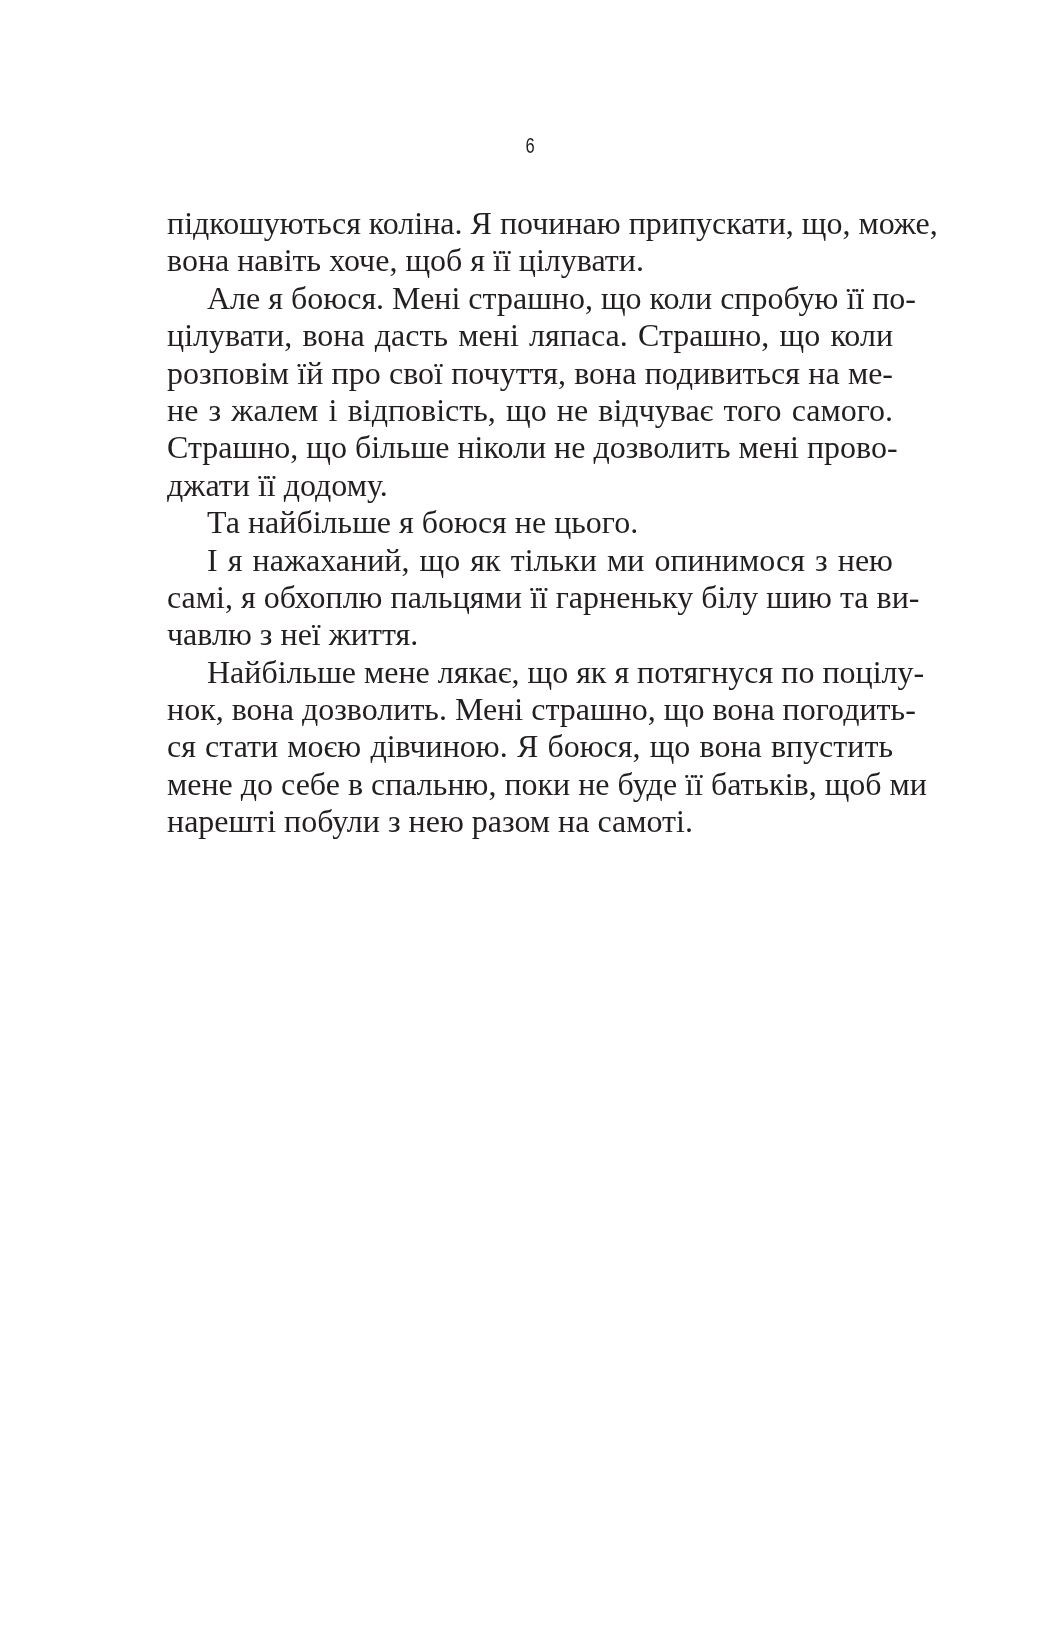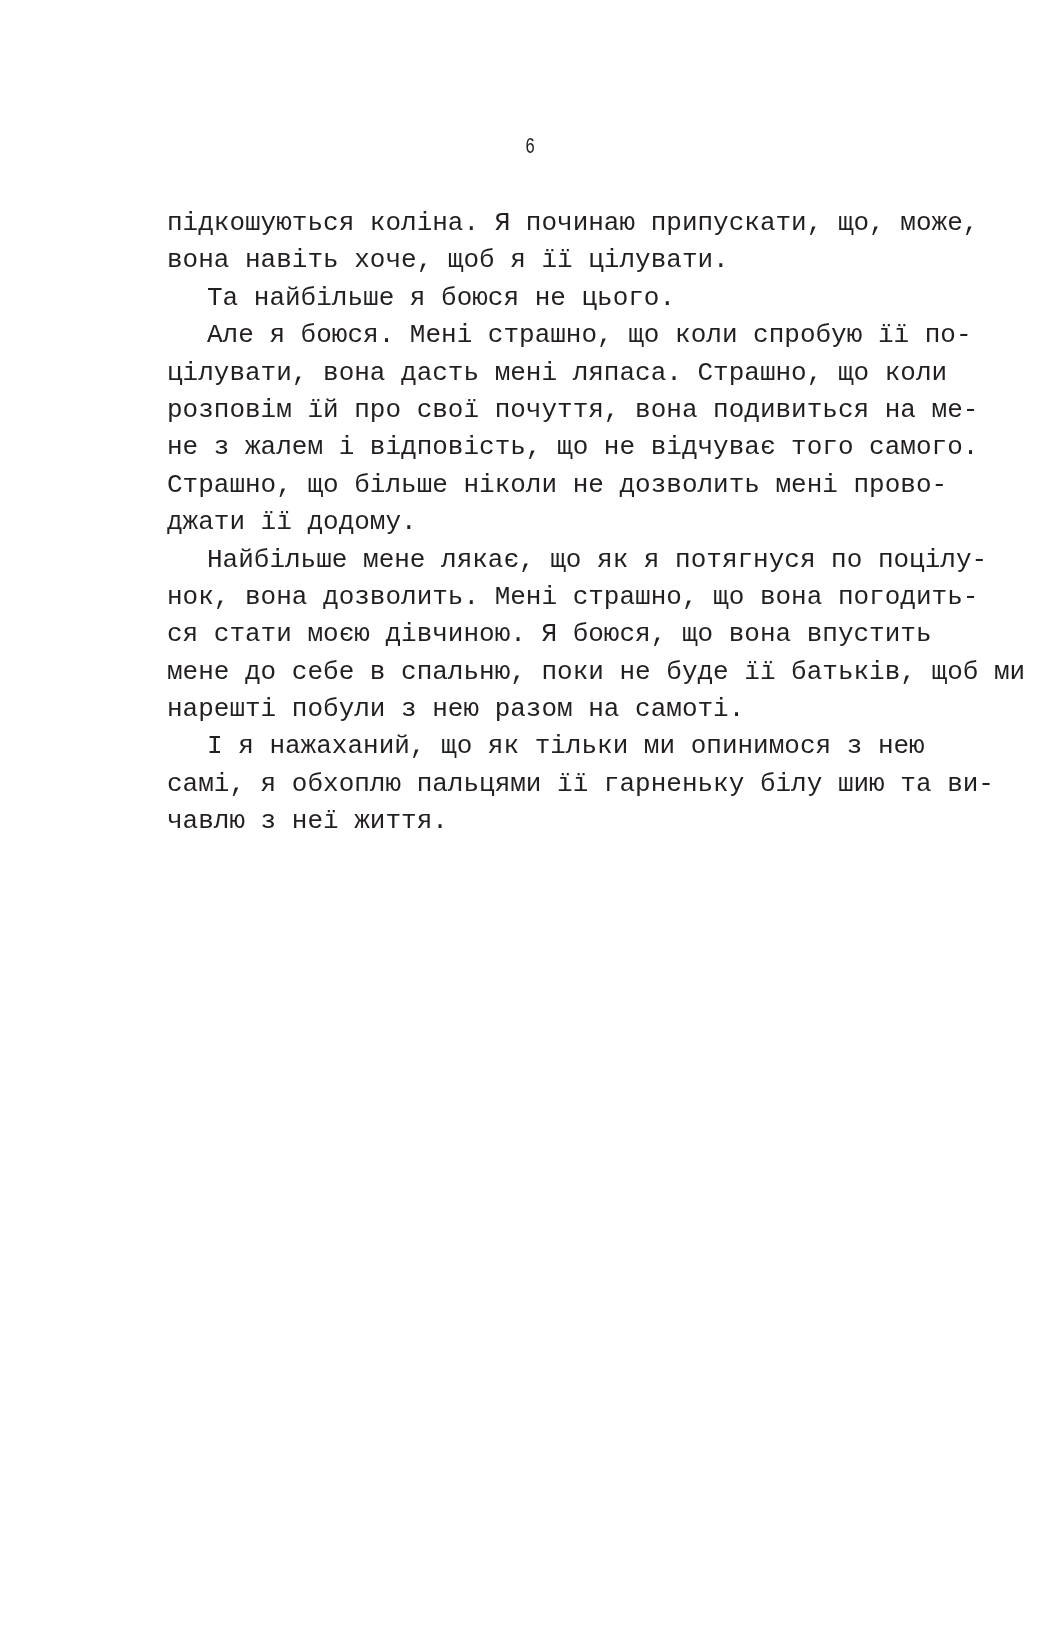--- a/index.html
+++ b/index.html
@@ -24,22 +24,22 @@
       font-size: 22px;
       transform: scaleX(0.75);
       transform-origin: 530px 0;
       letter-spacing: 0;
     }
     .text-block {
       position: absolute;
       top: 205px;
       left: 167px;
       width: 726px;
-      font-family: Liberation Mono, monospace;
-      font-size: 26px;
+      font-family: Liberation Serif, serif;
+      font-size: 32px;
       line-height: 37.4px;
     }
     .line {
       display: block;
       white-space: nowrap;
       text-align: justify;
       text-align-last: justify;
       height: 37.4px;
       overflow: visible;
     }
@@ -56,38 +56,38 @@
 <div class="page-number">6</div>
 
 <div class="text-block">
 
   <div>
     <span class="line">підкошуються коліна. Я починаю припускати, що, може,</span>
     <span class="line last">вона навіть хоче, щоб я її цілувати.</span>
   </div>
 
   <div>
-    <span class="line indent last">Та найбільше я боюся не цього.</span>
-  </div>
-
-  <div>
     <span class="line indent">Але я боюся. Мені страшно, що коли спробую її по-</span>
     <span class="line">цілувати, вона дасть мені ляпаса. Страшно, що коли</span>
     <span class="line">розповім їй про свої почуття, вона подивиться на ме-</span>
     <span class="line">не з жалем і відповість, що не відчуває того самого.</span>
     <span class="line">Страшно, що більше ніколи не дозволить мені прово-</span>
     <span class="line last">джати її додому.</span>
   </div>
 
   <div>
-    <span class="line indent">Найбільше мене лякає, що як я потягнуся по поцілу-</span>
-    <span class="line">нок, вона дозволить. Мені страшно, що вона погодить-</span>
-    <span class="line">ся стати моєю дівчиною. Я боюся, що вона впустить</span>
-    <span class="line">мене до себе в спальню, поки не буде її батьків, щоб ми</span>
-    <span class="line last">нарешті побули з нею разом на самоті.</span>
+    <span class="line indent last">Та найбільше я боюся не цього.</span>
   </div>
 
   <div>
     <span class="line indent">І я нажаханий, що як тільки ми опинимося з нею</span>
     <span class="line">самі, я обхоплю пальцями її гарненьку білу шию та ви-</span>
     <span class="line last">чавлю з неї життя.</span>
   </div>
+
+  <div>
+    <span class="line indent">Найбільше мене лякає, що як я потягнуся по поцілу-</span>
+    <span class="line">нок, вона дозволить. Мені страшно, що вона погодить-</span>
+    <span class="line">ся стати моєю дівчиною. Я боюся, що вона впустить</span>
+    <span class="line">мене до себе в спальню, поки не буде її батьків, щоб ми</span>
+    <span class="line last">нарешті побули з нею разом на самоті.</span>
+  </div>
 </div>
 
 </body></html>

